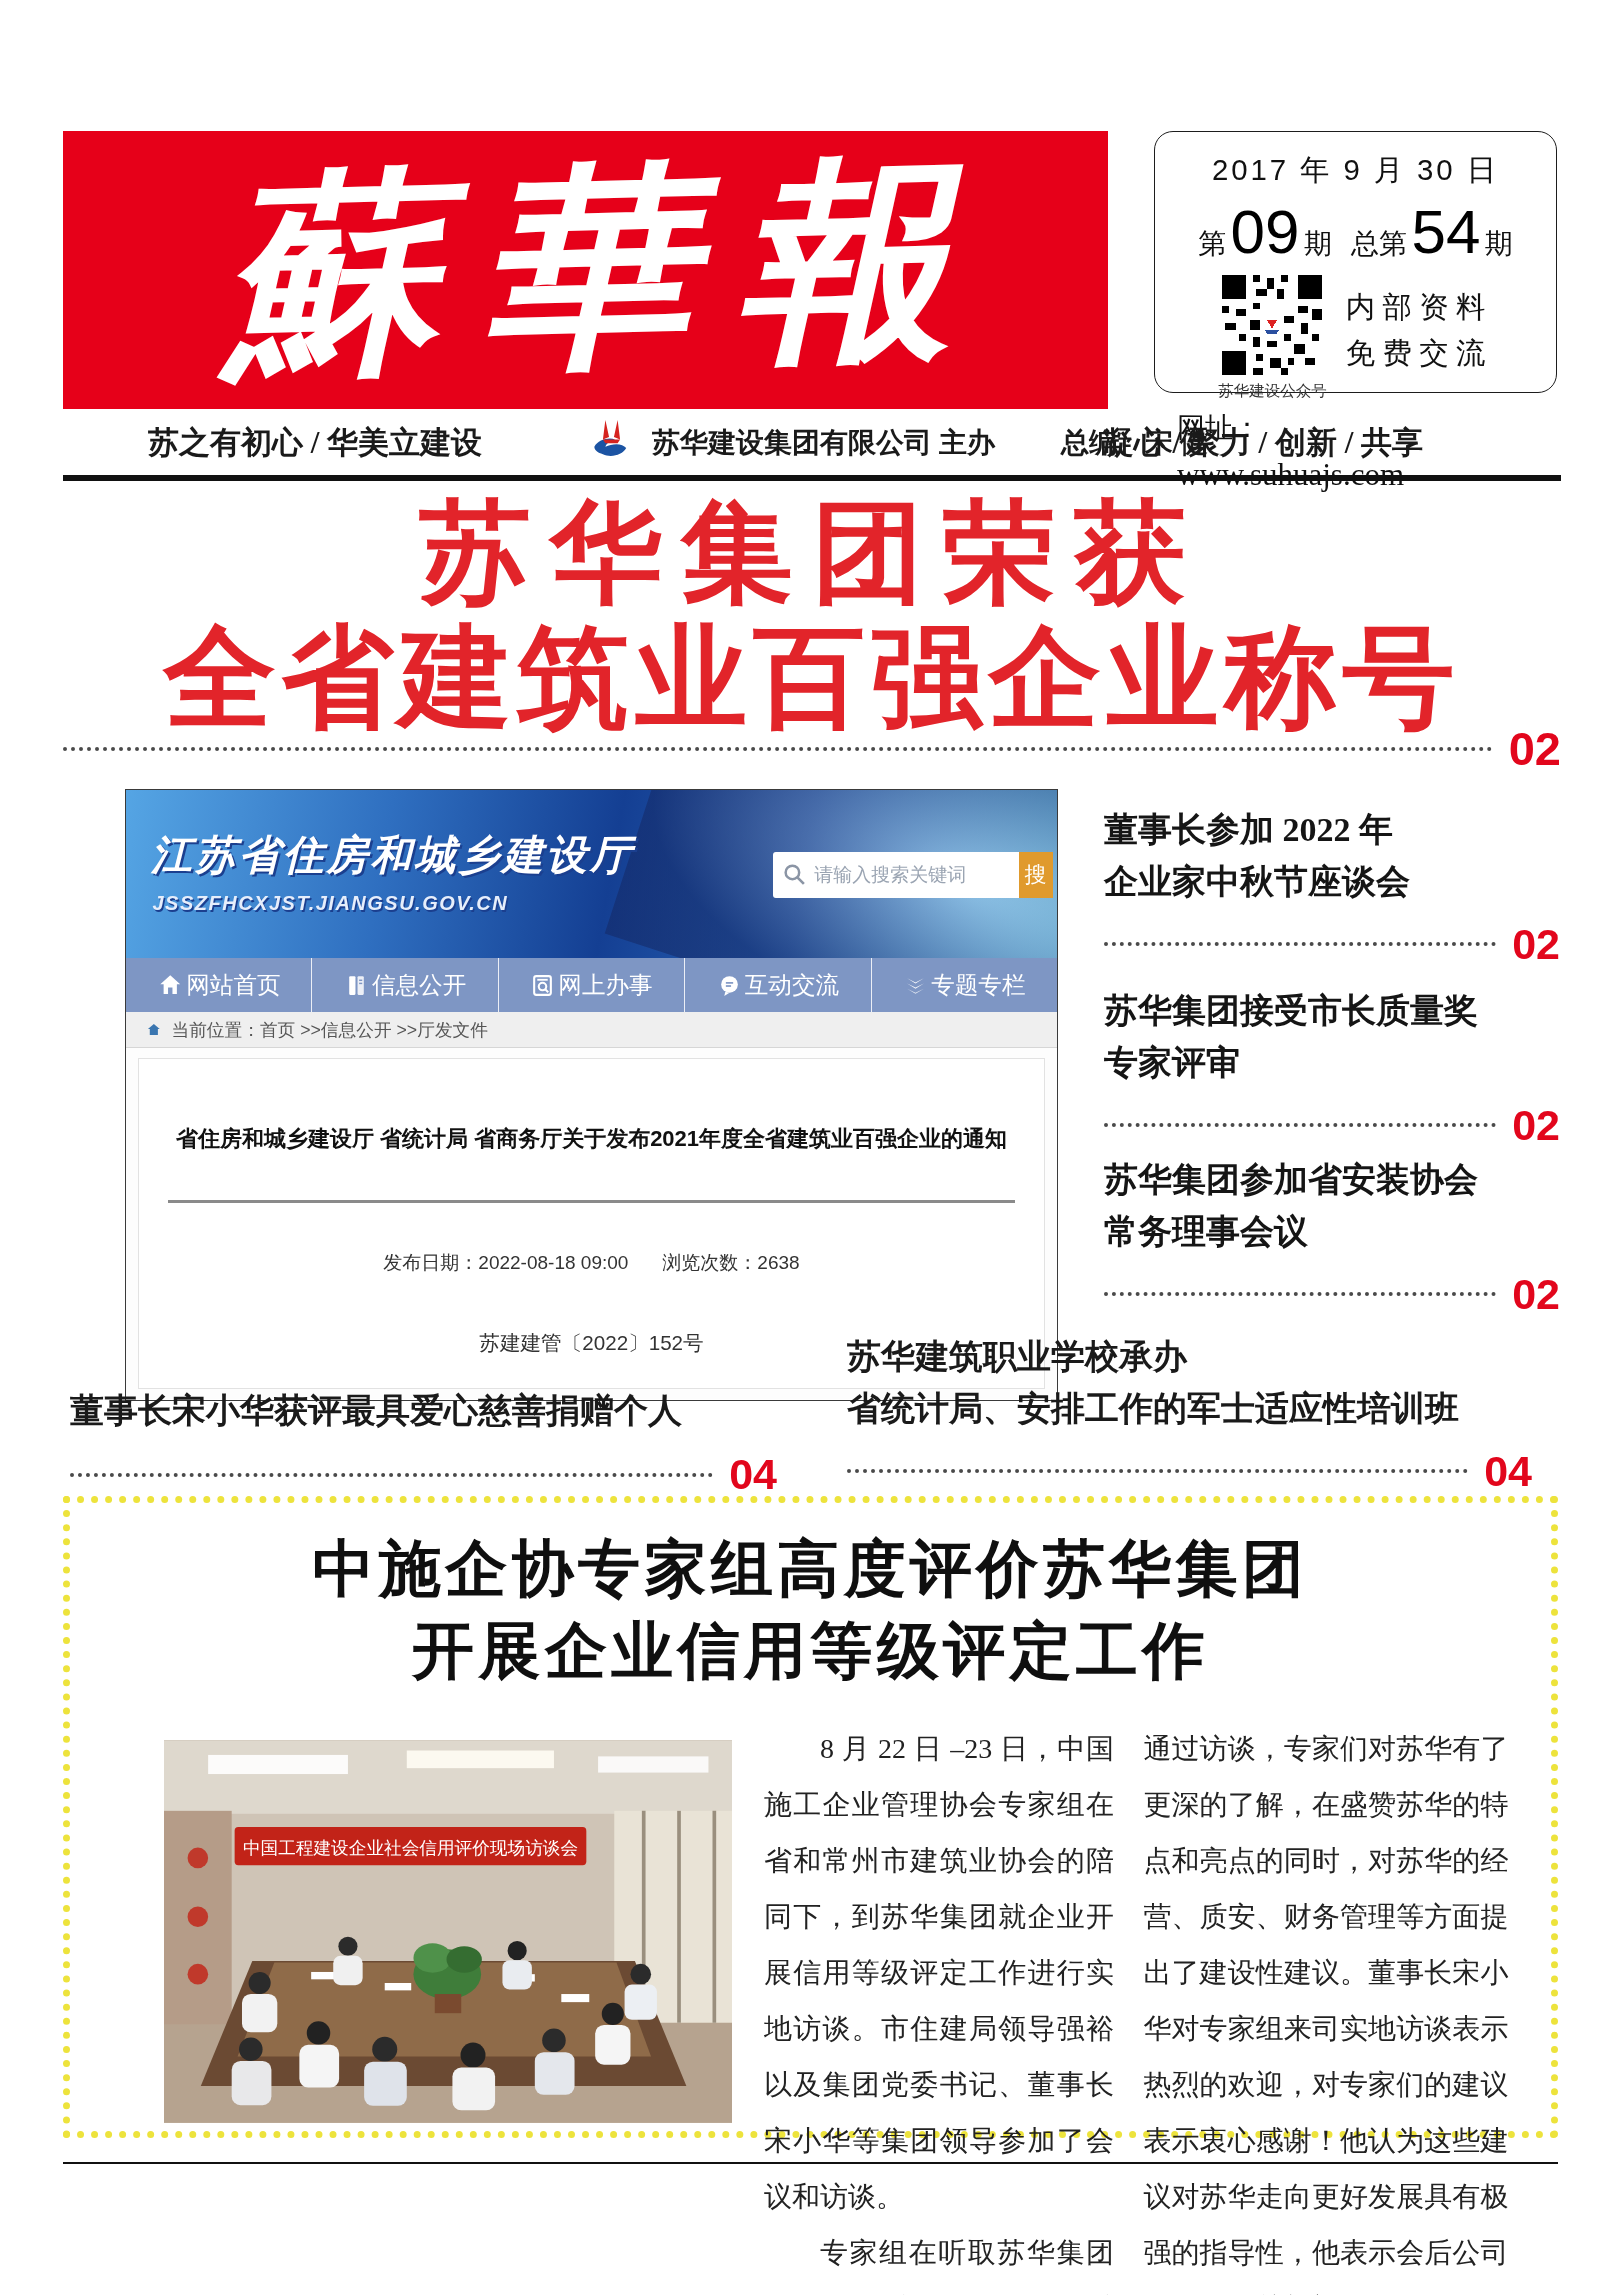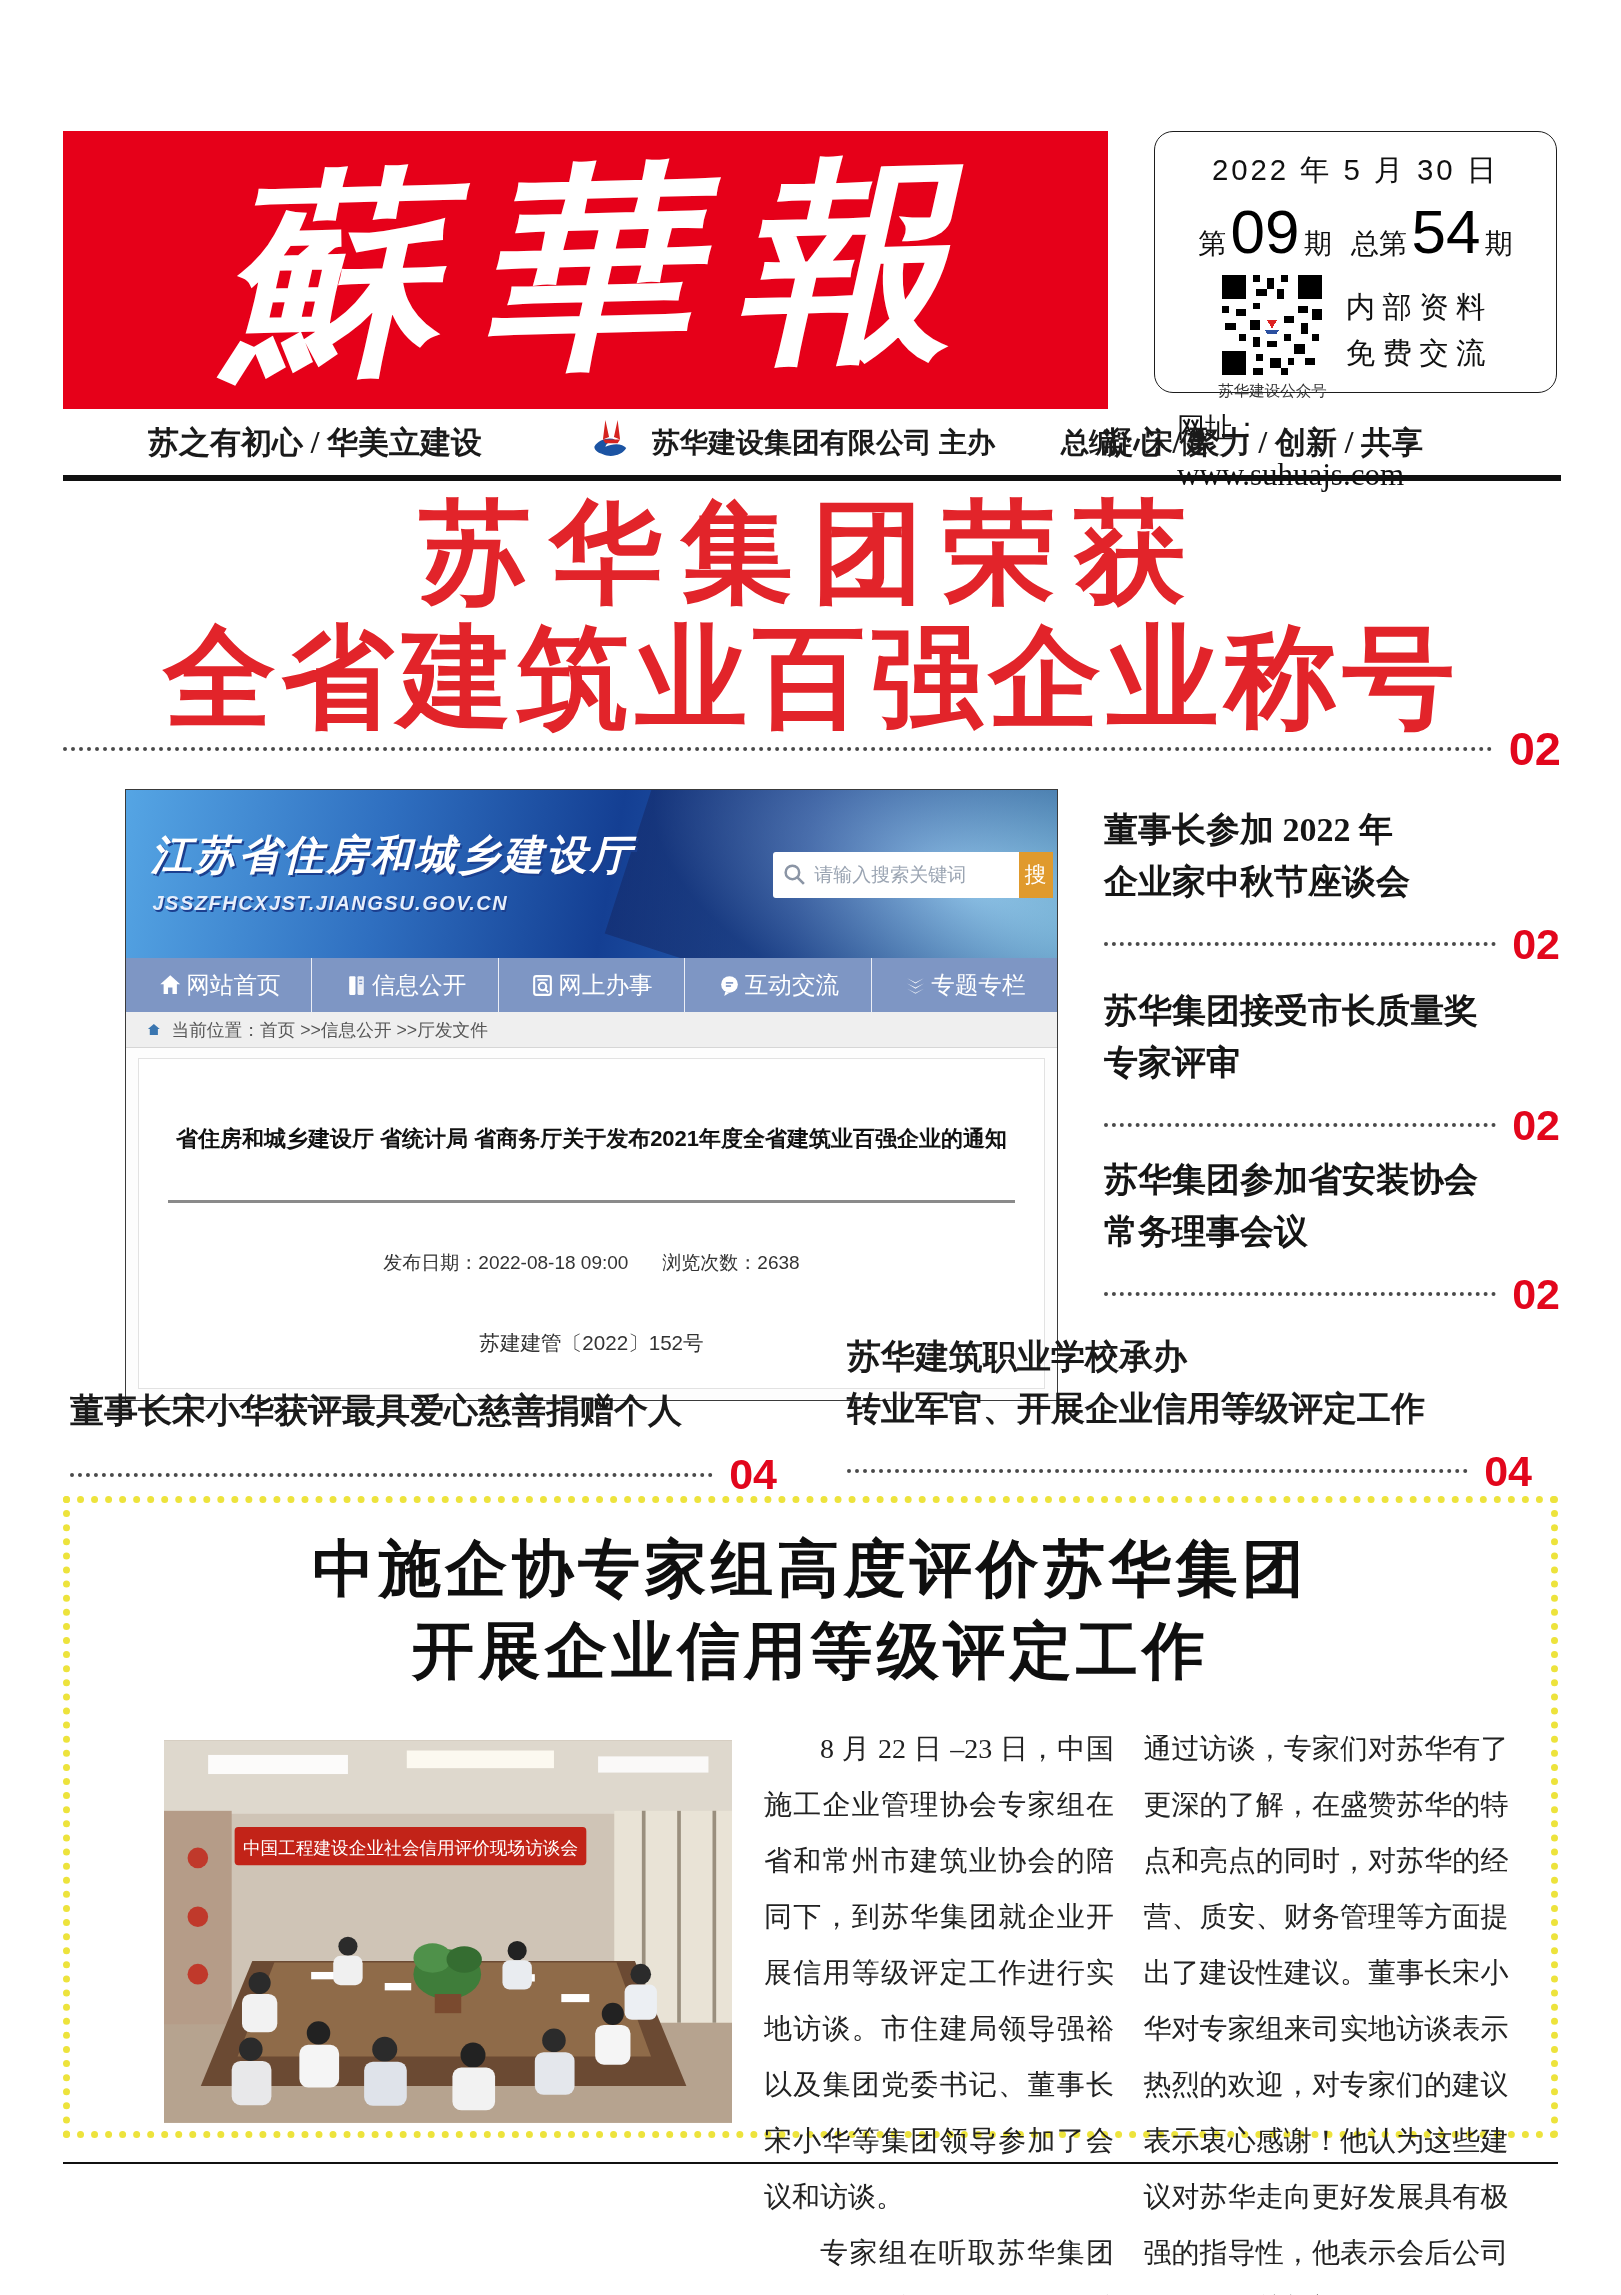--- a/index.html
+++ b/index.html
@@ -109,21 +109,21 @@
 </head>
 <body>
 
 <div class="page">
 
   <div class="abs mast-red">
     <div class="mast-title">蘇華報</div>
   </div>
 
   <div class="abs info-box">
-    <div class="info-date">2022 年  5 月 30 日</div>
+    <div class="info-date">2017 年  9 月 30 日</div>
     <div class="info-issue">
       <span>第</span>
       <span class="issue-num">09</span>
       <span>期</span>
       <span style="width:10.3px"></span>
       <span>总第</span>
       <span class="issue-num">54</span>
       <span>期</span>
     </div>
     <div class="info-mid">
@@ -297,21 +297,21 @@
     <div class="sb-h">苏华集团参加省安装协会</div>
     <div class="sb-h">常务理事会议</div>
     <div class="leader">
       <div class="dots"></div>
       <div class="pg">02</div>
     </div>
   </div>
 
   <div class="abs midR">
     <div class="t">苏华建筑职业学校承办</div>
-    <div class="t">转业军官、开展企业信用等级评定工作</div>
+    <div class="t">省统计局、安排工作的军士适应性培训班</div>
     <div class="leader">
       <div class="dots"></div>
       <div class="pg">04</div>
     </div>
   </div>
   <div class="abs midL">
     <div class="t">董事长宋小华获评最具爱心慈善捐赠个人</div>
     <div class="leader">
       <div class="dots"></div>
       <div class="pg">04</div>

